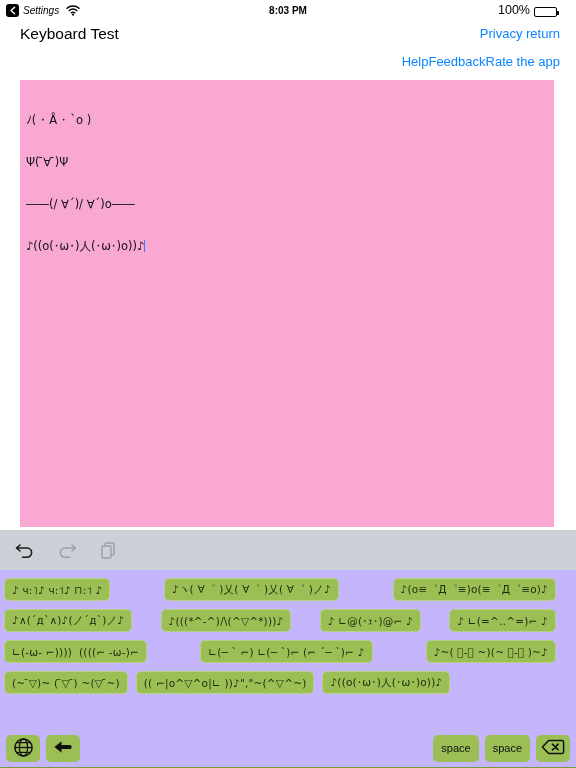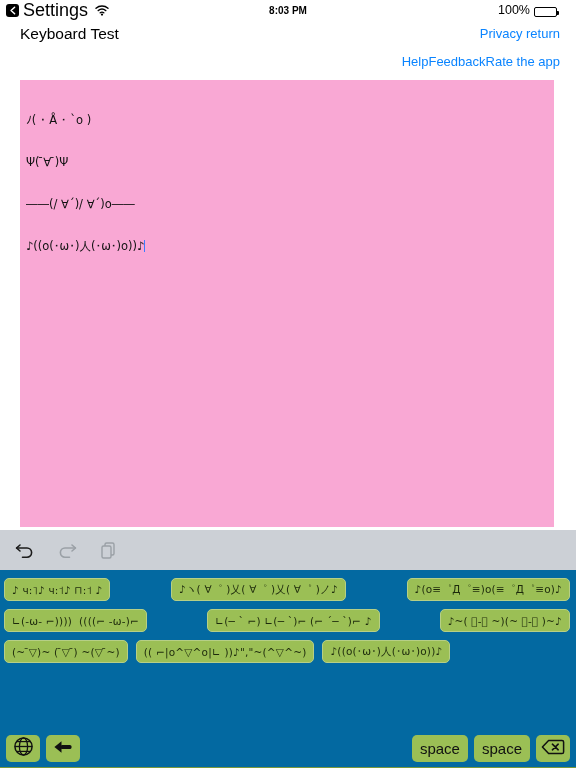--- a/index.html
+++ b/index.html
@@ -41,21 +41,21 @@
   }
   .sb-back-badge {
     width: 13px; height: 13px;
     background: #000;
     border-radius: 3px;
     display: inline-flex;
     align-items: center;
     justify-content: center;
   }
   .sb-back-badge svg { display:block; }
-  .sb-app { font-size: 18px; letter-spacing: 0; }
+  .sb-app { font-size: 10px; letter-spacing: 0; font-style: italic; }
   .sb-wifi { margin-left: 3px; display:inline-flex; align-items:center; }
   .sb-center {
     position: absolute;
     left: 0; right: 0;
     text-align: center;
     font-size: 10px;
     font-weight: bold;
     pointer-events: none;
   }
   .sb-right {
@@ -161,23 +161,23 @@
     display: flex;
     align-items: center;
     justify-content: center;
   }
 
   
   .keyboard {
     position: absolute;
     left: 0; top: 570px;
     width: 576px; height: 198px;
-    background: #0369a1;
-    box-sizing: border-box;
-    padding: 8px 6px 0 4px;
+    background: #c4b5fd;
+    box-sizing: border-box;
+    padding: 8px 20px 0 4px;
     display: flex;
     flex-direction: column;
   }
   .kb-row {
     display: flex;
     align-items: center;
     height: 23px;
     margin-bottom: 8px;
     gap: 0;
   }
@@ -212,21 +212,21 @@
   }
   .kb-key {
     background: #9bbf55;
     border-radius: 5px;
     height: 27px;
     display: flex;
     align-items: center;
     justify-content: center;
     padding: 0 8px;
     box-sizing: border-box;
-    font-size: 15px;
+    font-size: 11px;
     color: #111;
     margin-right: 6px;
   }
   .kb-key.icon { width: 34px; padding: 0; }
   .kb-spacer { flex: 1 1 auto; }
   .kb-key.last { margin-right: 0; }
   .kb-bottom-line {
     position: absolute;
     left: 0; bottom: 0; width: 576px; height: 1px;
     background: #79993c;
@@ -304,20 +304,26 @@
   </div>
 
   <div class="keyboard">
 
     <div class="kb-row spread">
       <div class="sugg">♪ ч:˥♪ ч:˦♪ ⊓:˦ ♪</div>
       <div class="sugg">♪ヽ( ∀゜ )乂( ∀゜ )乂( ∀゜ )ノ♪</div>
       <div class="sugg">♪(o≡゜Д゜≡)o(≡゜Д゜≡o)♪</div>
     </div>
 
+    <div class="kb-row spread">
+      <div class="sugg">♪∧(´д`∧)♪(ノ´д`)ノ♪</div>
+      <div class="sugg">♪(((*^-^)/\(^▽^*)))♪</div>
+      <div class="sugg">♪ ∟@(･ｪ･)@⌐ ♪</div>
+      <div class="sugg">♪ ∟(=^‥^=)⌐ ♪</div>
+    </div>
 
     <div class="kb-row spread">
       <div class="sugg">∟(-ω- ⌐))))  ((((⌐ -ω-)⌐</div>
       <div class="sugg">∟(─ ` ⌐) ∟(─ `)⌐ (⌐ ´─ `)⌐ ♪</div>
       <div class="sugg">♪~( ﾟ-ﾟ ~)(~ ﾟ-ﾟ )~♪</div>
     </div>
 
     <div class="kb-row" style="gap:8px;">
       <div class="sugg">(~ ̄▽)~ ( ̄▽ ̄) ~(▽ ̄~)</div>
       <div class="sugg">(( ⌐|o^▽^o|∟ ))♪","~(^▽^~)</div>

